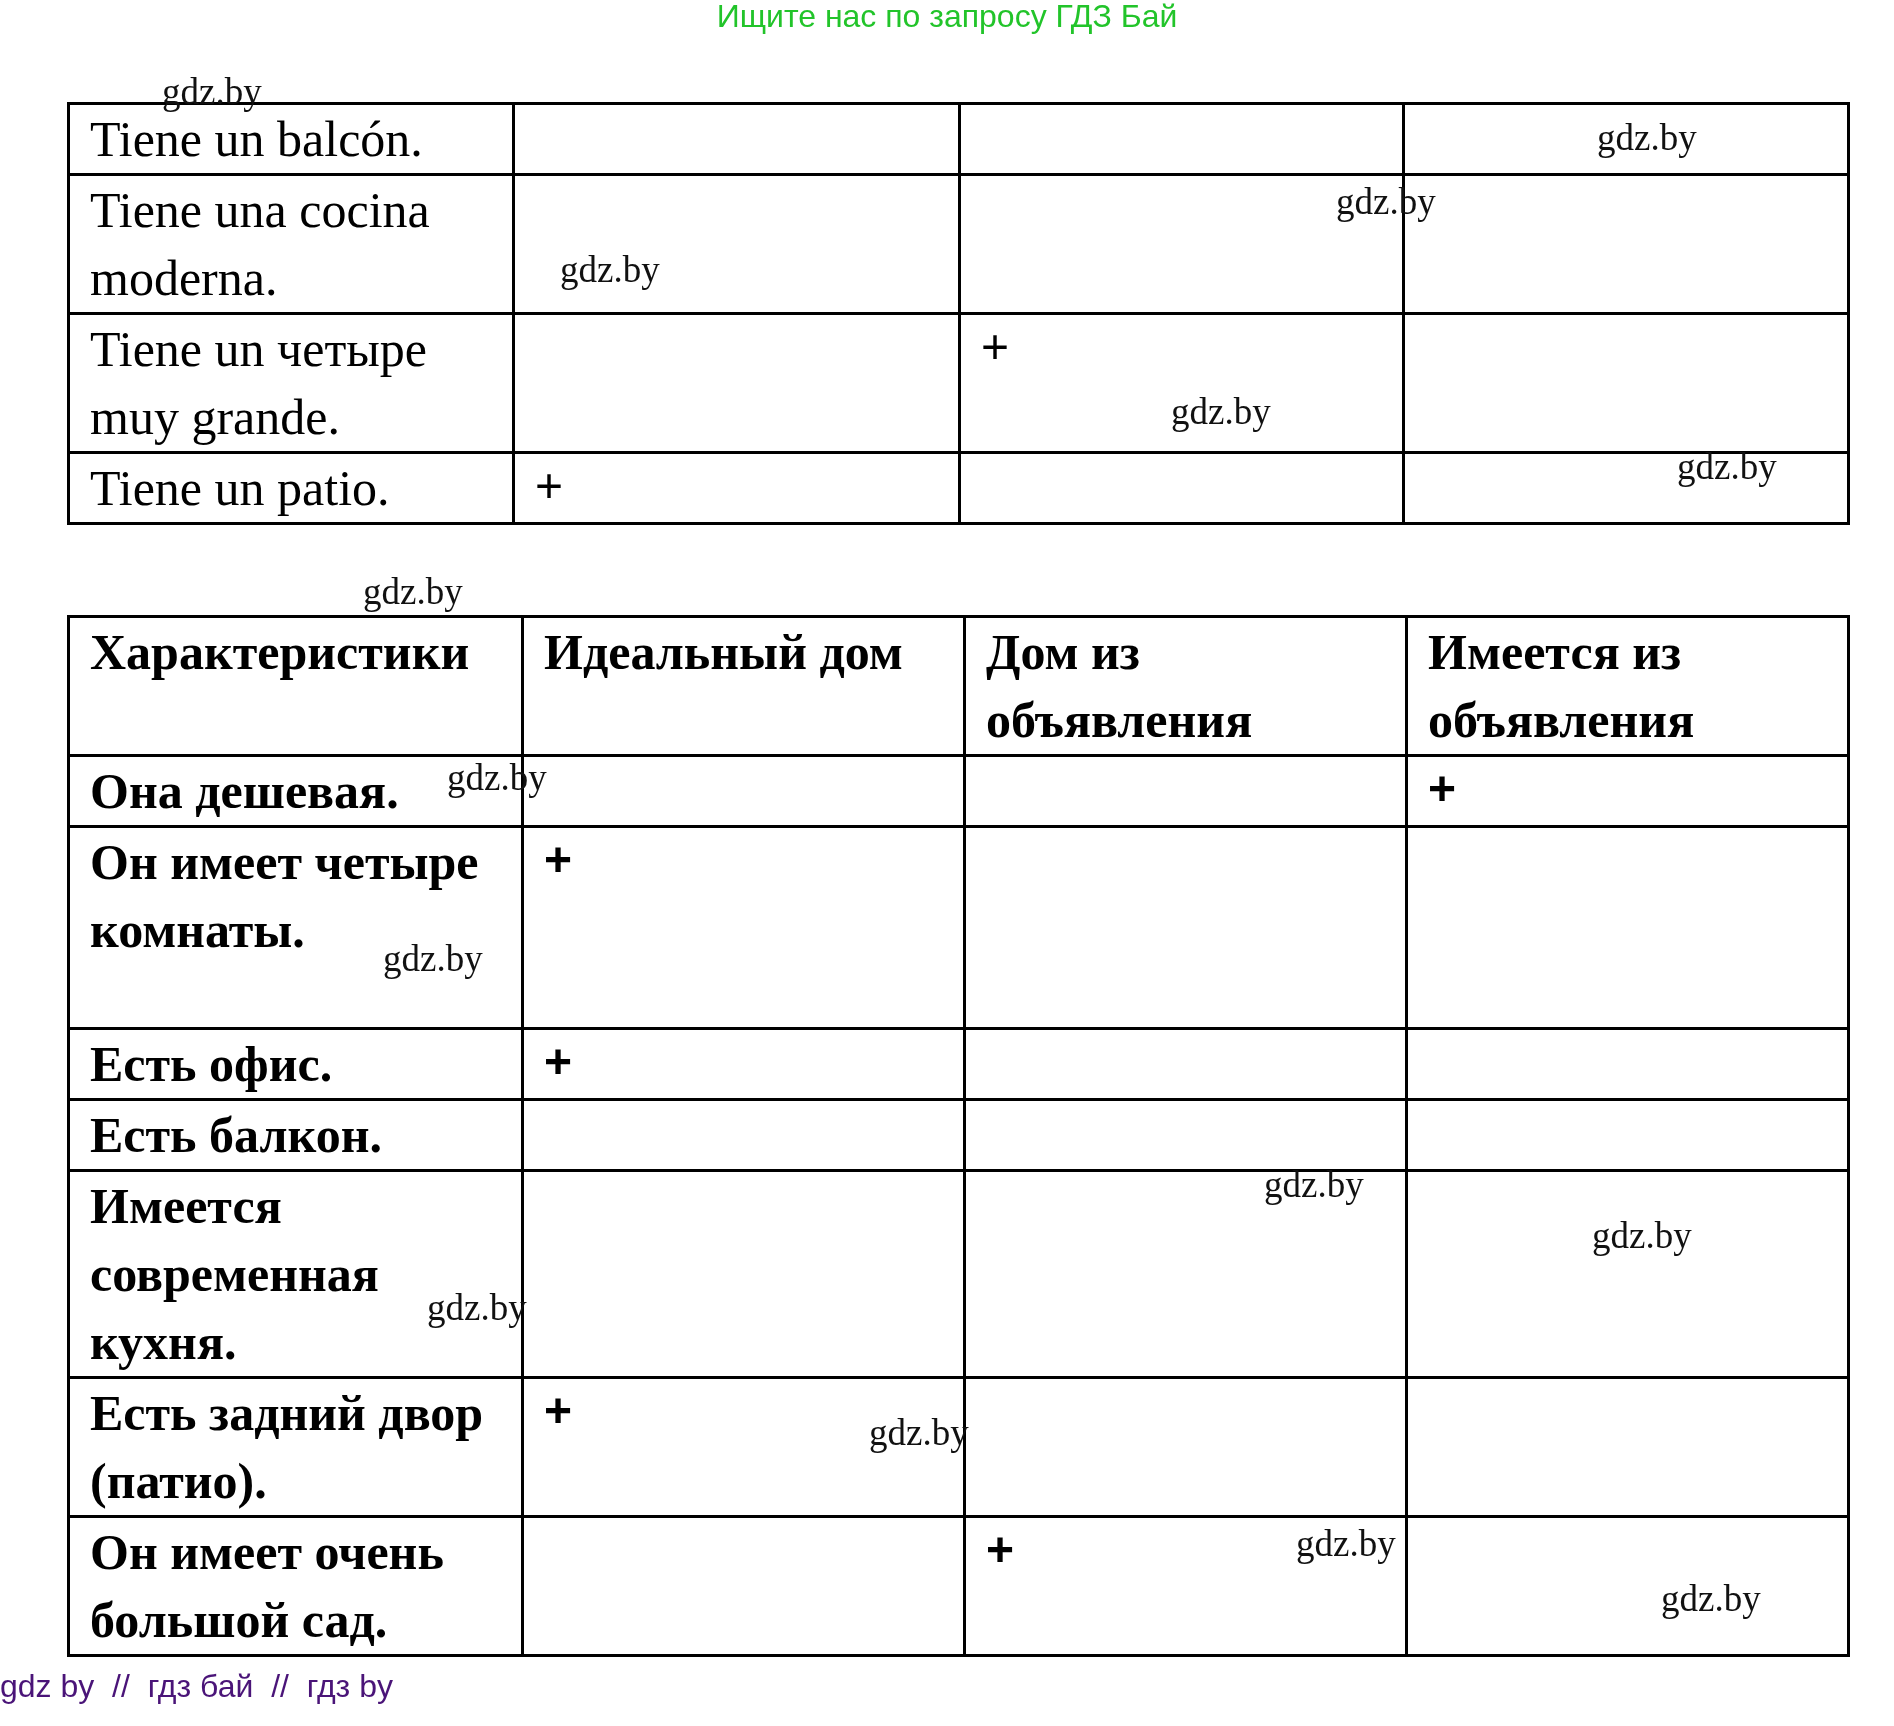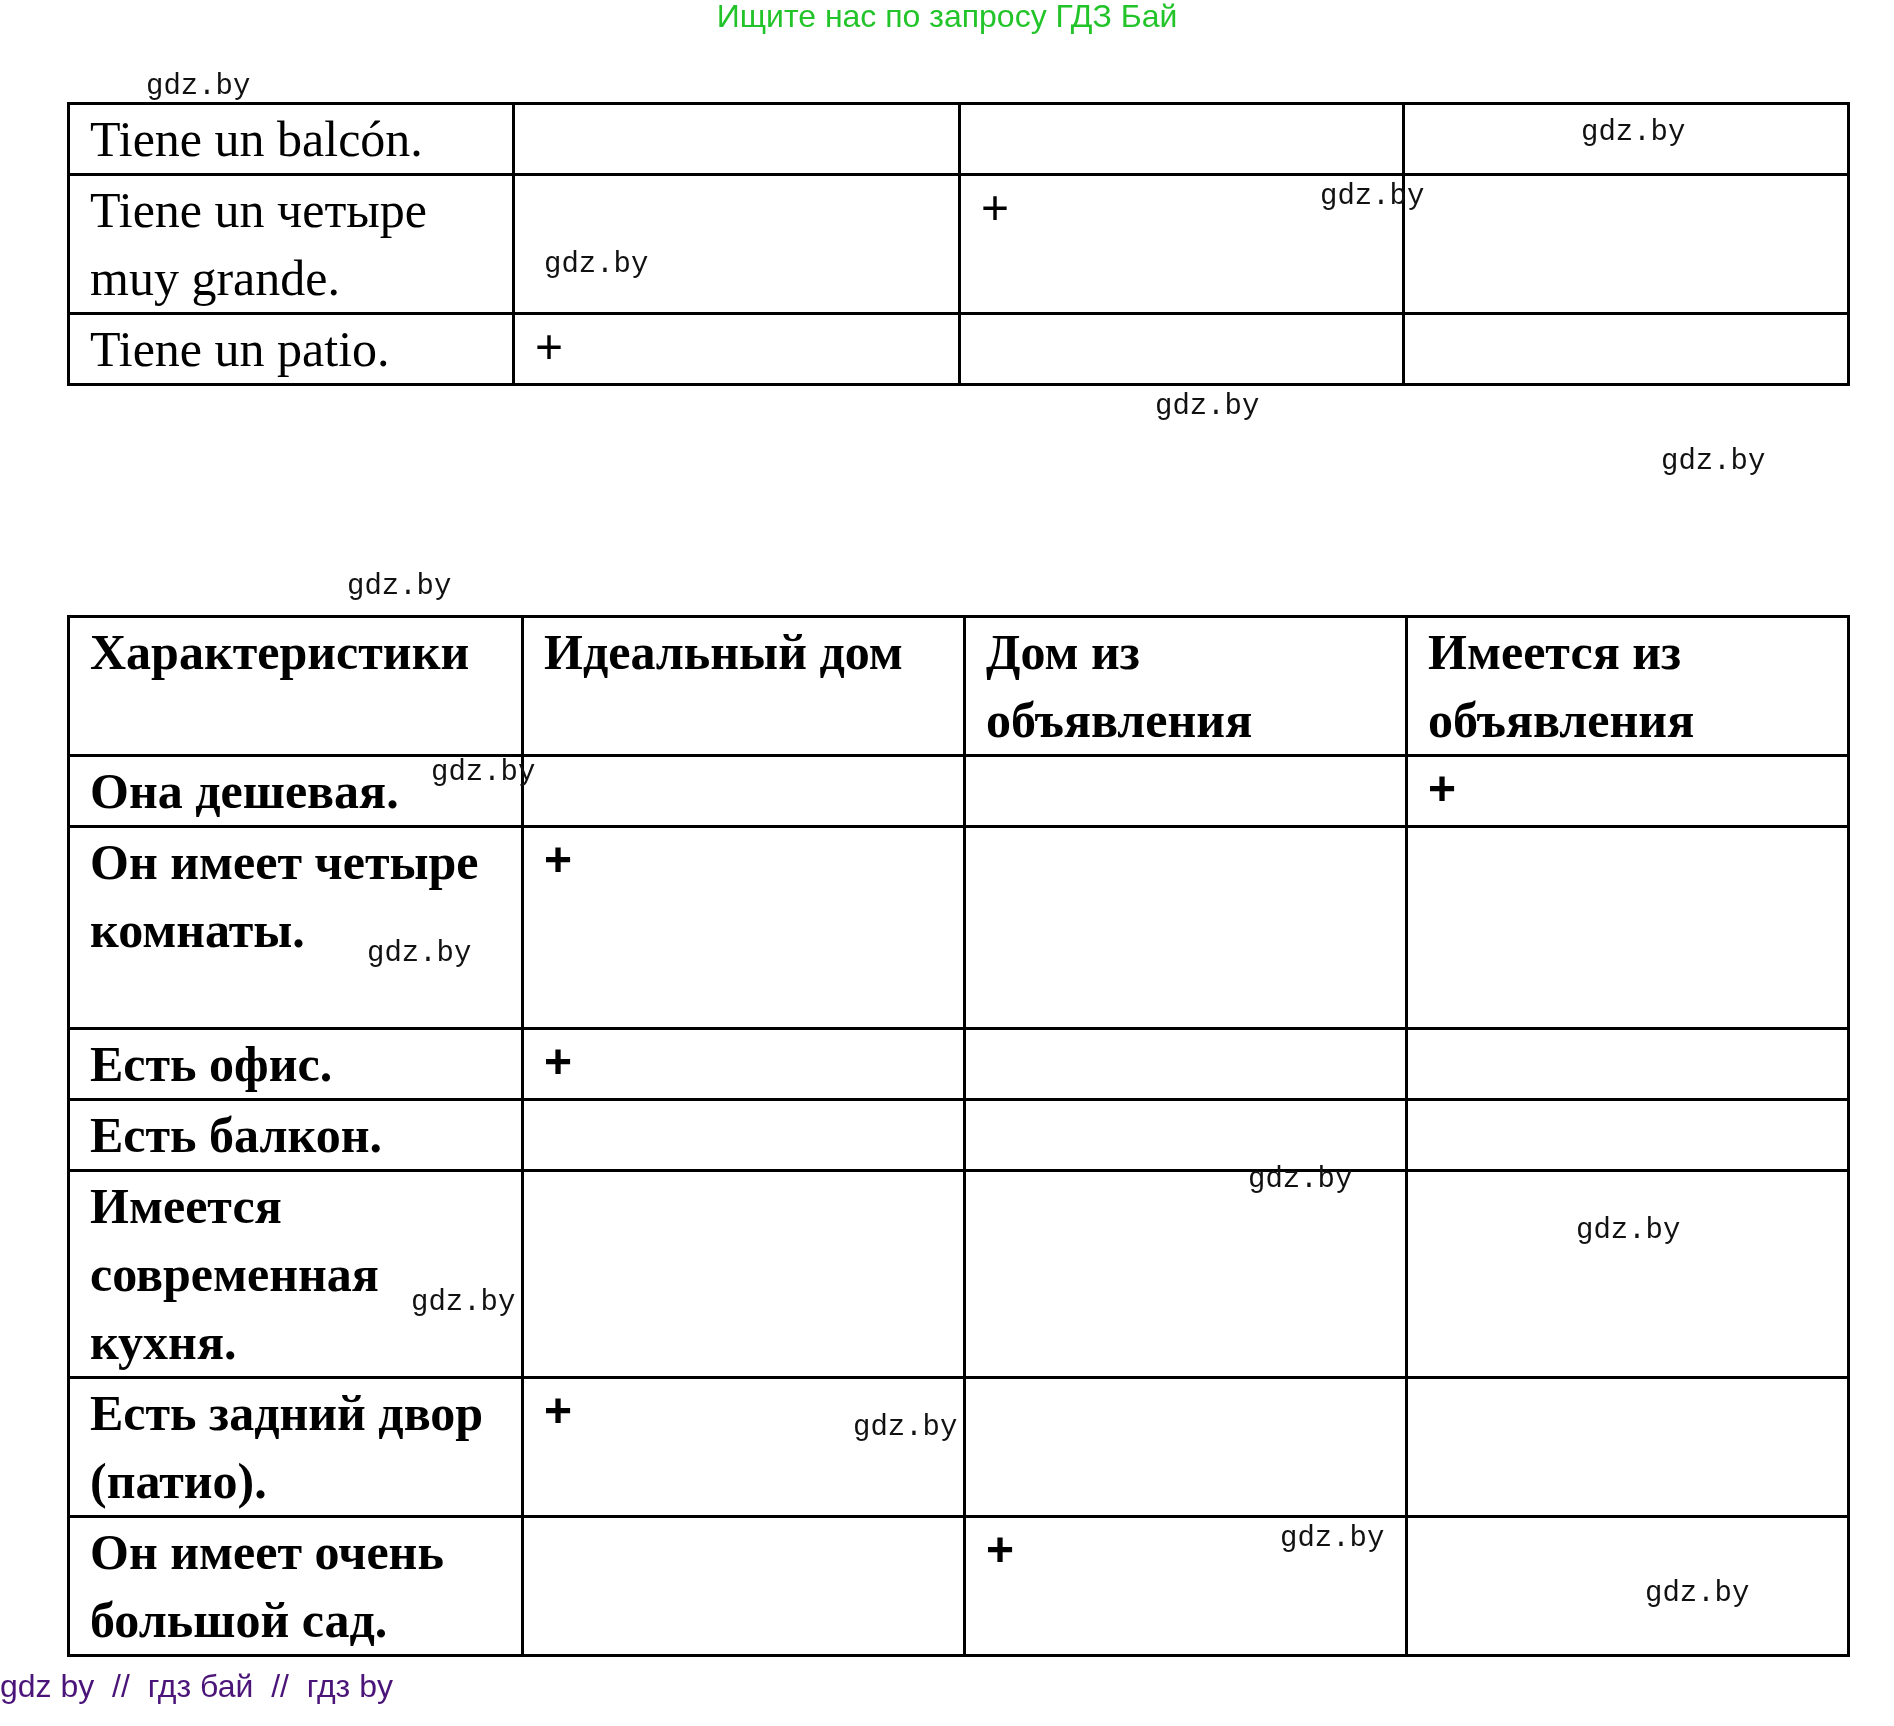--- a/index.html
+++ b/index.html
@@ -2,39 +2,45 @@
 <html><head>
 <meta charset="utf-8">
 <style>
   html, body { margin:0; padding:0; background:#ffffff; }
   body { width:1894px; height:1726px; position:relative; overflow:hidden; font-family:"Liberation Serif", serif; }
   .header { position:absolute; top:-2px; left:0; width:1894px; text-align:center; font-family:"Liberation Sans", sans-serif; font-size:32px; color:#22c42a; }
   .footer { position:absolute; top:1668px; left:0; width:1894px; font-family:"Liberation Sans", sans-serif; font-size:32px; color:#4a1478; white-space:pre; }
   table { position:absolute; border-collapse:collapse; table-layout:fixed; }
   td { border:3px solid #000; vertical-align:top; padding:0 0 0 20px; font-size:50px; line-height:68px; color:#000; }
   .plus { font-family:"Liberation Sans", sans-serif; font-size:48px; line-height:64px; }
-  .wm { position:absolute; font-family:Liberation Mono, monospace; font-size:29px; color:#111; }
+  .wm { position:absolute; font-family:Liberation Serif, serif; font-size:37px; color:#111;margin-left:16px; }
   #t1 { left:67px; top:102px; width:1780px; }
   #t2 { left:67px; top:615px; width:1780px;font-weight:bold; }
 </style>
 </head>
 <body>
 
 <div class="header">Ищите нас по запросу ГДЗ Бай</div>
 
 <table id="t1">
   <colgroup>
       <col style="width:445px">
       <col style="width:446px">
       <col style="width:444px">
       <col style="width:445px">
     </colgroup>
   <tbody>
       <tr style="height:68px">
     <td>Tiene un balcón.</td>
+    <td class="plus"></td>
+    <td class="plus"></td>
+    <td class="plus"></td>
+  </tr>
+  <tr style="height:135px">
+    <td>Tiene una cocina moderna.</td>
     <td class="plus"></td>
     <td class="plus"></td>
     <td class="plus"></td>
   </tr>
   <tr style="height:134px">
     <td>Tiene un четыре muy grande.</td>
     <td class="plus"></td>
     <td class="plus">+</td>
     <td class="plus"></td>
   </tr>

